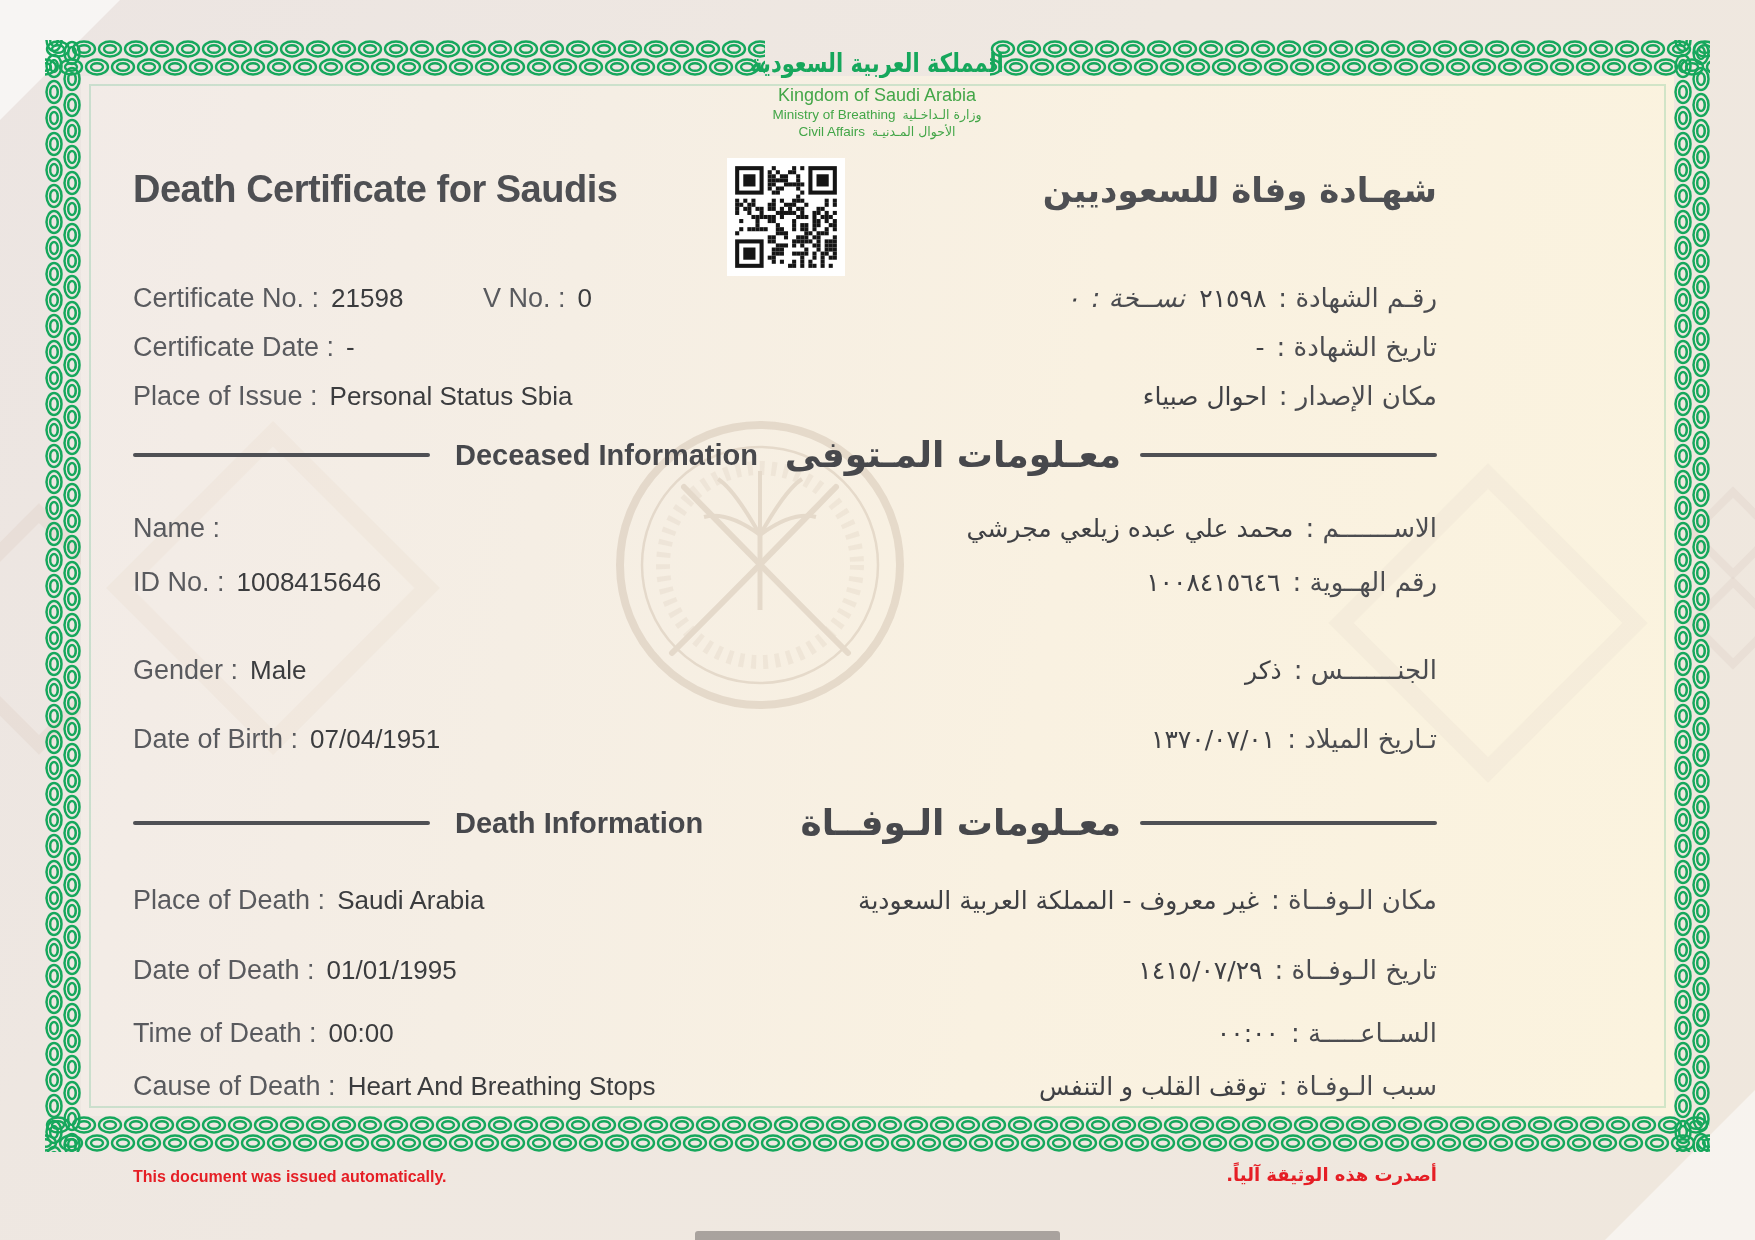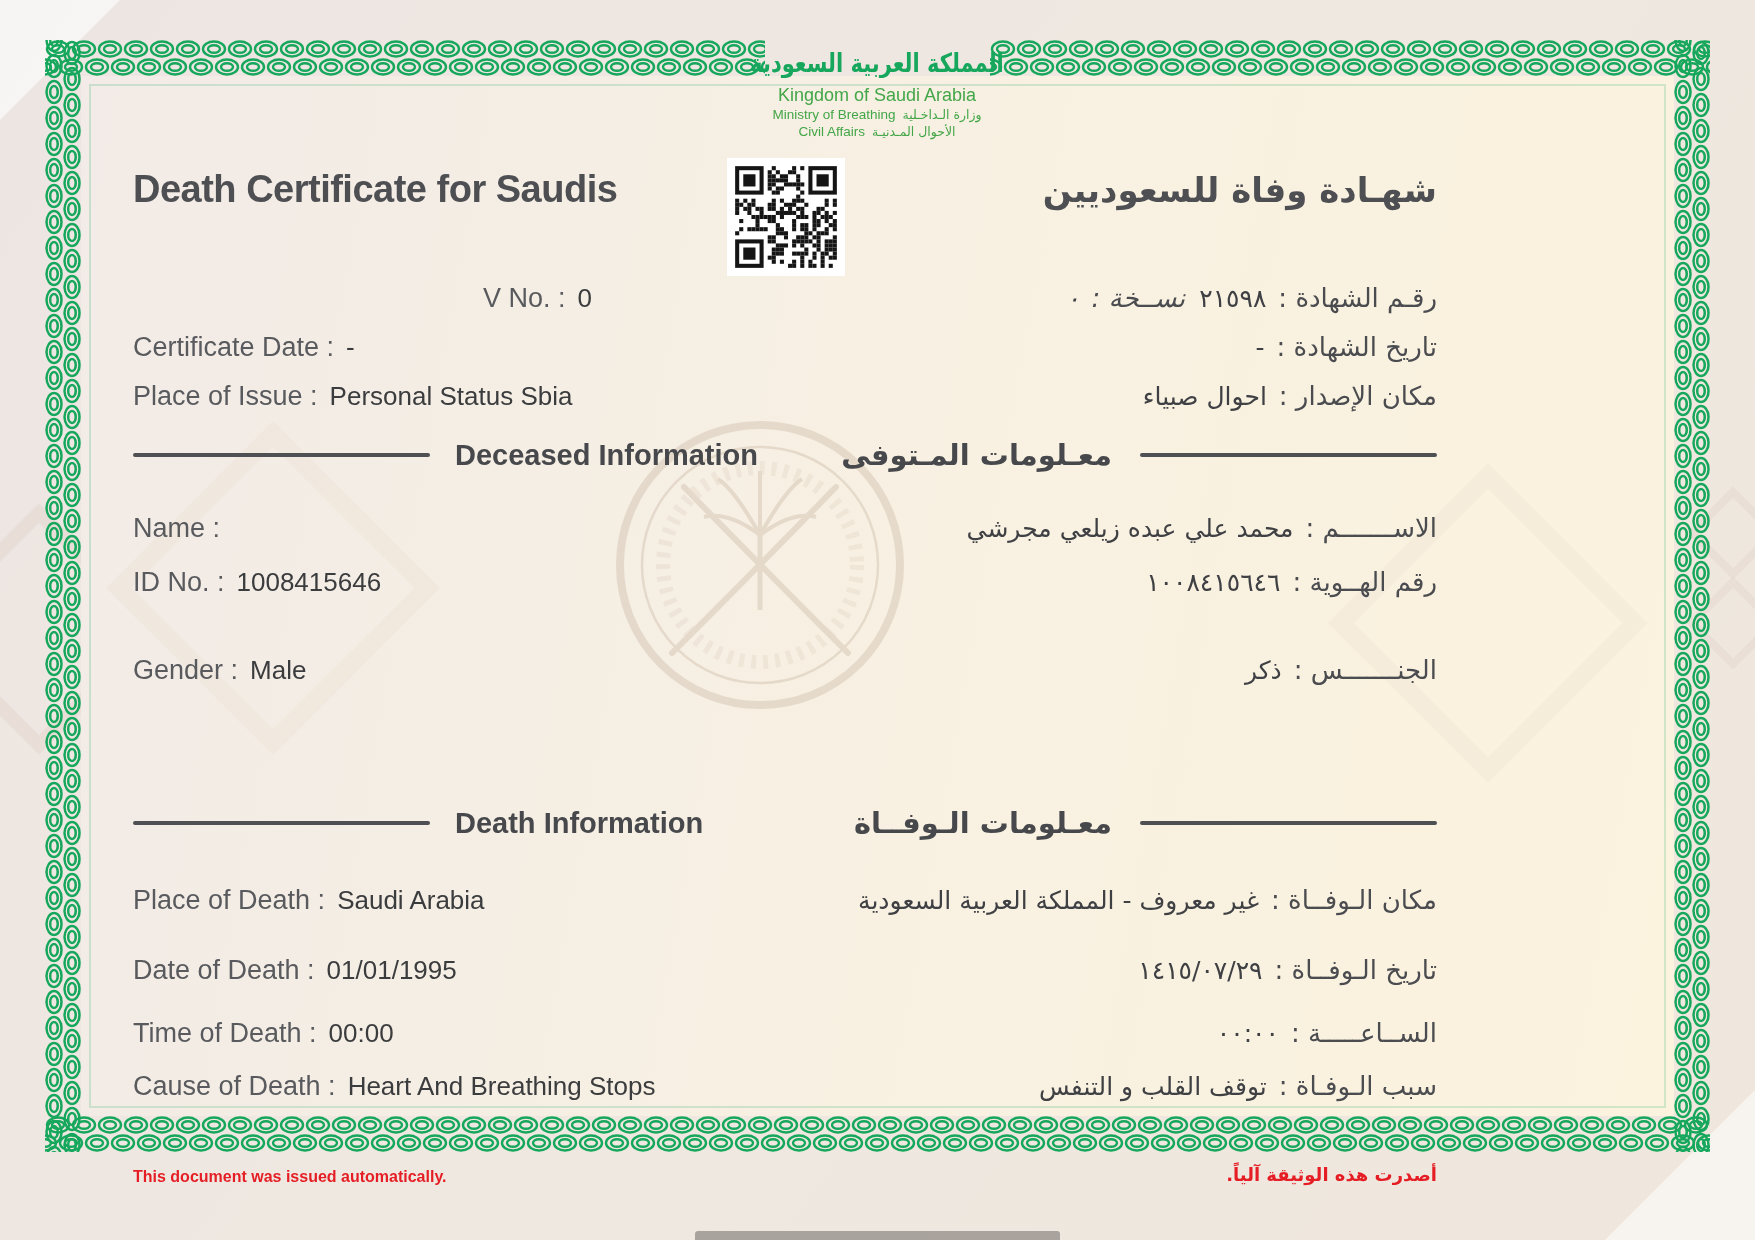--- a/index.html
+++ b/index.html
@@ -47,21 +47,21 @@
   .pair.ar2{right:252px;direction:rtl;font-family:"DejaVu Sans",sans-serif;font-size:26px;font-style:italic;}
   .pair.ar .lbl,.pair.ar2 .lbl{color:#4b4c50;}
   .pair.ar .val,.pair.ar2 .val{color:#3f4044;font-size:25px;}
   
   .sec{position:absolute;left:88px;right:273px;height:40px;z-index:3;}
   .sec-line{position:absolute;top:18px;width:297px;height:4px;background:#4f5054;border-radius:2px;}
   .sec-line.l{left:0;}
   .sec-line.r{right:0;}
   .sec-title{position:absolute;top:0;line-height:40px;font-weight:bold;font-size:29px;color:#47484c;white-space:nowrap;}
   .sec-title.en{left:322px;}
-  .sec-title.ar{right:325px;direction:rtl;font-family:"DejaVu Sans",sans-serif;font-size:29px;margin-left:29px;}
+  .sec-title.ar{right:316px;direction:rtl;font-family:"DejaVu Sans",sans-serif;font-size:36px;margin-left:29px;}
   
   .footer-en{position:absolute;left:133px;top:1168px;font-size:16px;font-weight:bold;color:var(--red,#e51e25);}
   .footer-ar{position:absolute;right:318px;top:1164px;font-size:18px;font-weight:bold;color:var(--red,#e51e25);
     direction:rtl;font-family:"DejaVu Sans",sans-serif;}
   .bottom-bar{position:absolute;left:695px;bottom:0;width:365px;height:9px;background:#97918d;opacity:.8;
     border-radius:3px 3px 0 0;}
 </style>
 </head>
 <body>
 
@@ -400,20 +400,23 @@
             <rect x="81.37931034482759" y="8.137931034482758" width="28.48275862068965" height="28.48275862068965"></rect>
             <rect fill="#fff" x="85.44827586206897" y="12.206896551724137" width="20.344827586206897" height="20.344827586206897"></rect>
             <rect x="89.51724137931035" y="16.275862068965516" width="12.206896551724137" height="12.206896551724137"></rect>
             <rect x="8.137931034482758" y="81.37931034482759" width="28.48275862068965" height="28.48275862068965"></rect>
             <rect fill="#fff" x="12.206896551724137" y="85.44827586206897" width="20.344827586206897" height="20.344827586206897"></rect>
             <rect x="16.275862068965516" y="89.51724137931035" width="12.206896551724137" height="12.206896551724137"></rect>
           </g>
         </svg></div>
 
     <div class="row" style="top:240px;">
+      <div class="pair en">
+        <span class="lbl">Certificate No. :</span><span class="val">21598</span>
+      </div>
       <div class="pair en2">
         <span class="lbl">V No. :</span><span class="val">0</span>
       </div>
       <div class="pair ar2">
         <span class="lbl">نســخة :</span><span class="val">٠</span>
       </div>
       <div class="pair ar">
         <span class="lbl">رقـم الشهادة :</span><span class="val">٢١٥٩٨</span>
       </div>
     </div>
@@ -463,20 +466,28 @@
 
     <div class="row" style="top:612px;">
       <div class="pair en">
         <span class="lbl">Gender :</span><span class="val">Male</span>
       </div>
       <div class="pair ar">
         <span class="lbl">الجنـــــــس :</span><span class="val">ذكر</span>
       </div>
     </div>
 
+    <div class="row" style="top:681px;">
+      <div class="pair en">
+        <span class="lbl">Date of Birth :</span><span class="val">07/04/1951</span>
+      </div>
+      <div class="pair ar">
+        <span class="lbl">تـاريخ الميلاد :</span><span class="val">١٣٧٠/٠٧/٠١</span>
+      </div>
+    </div>
 
     <div class="sec" style="top:763px;">
       <div class="sec-line l"></div>
       <div class="sec-title en">Death Information</div>
       <div class="sec-title ar">معـلومات الـوفــاة</div>
       <div class="sec-line r"></div>
     </div>
 
     <div class="row" style="top:842px;">
       <div class="pair ar">

